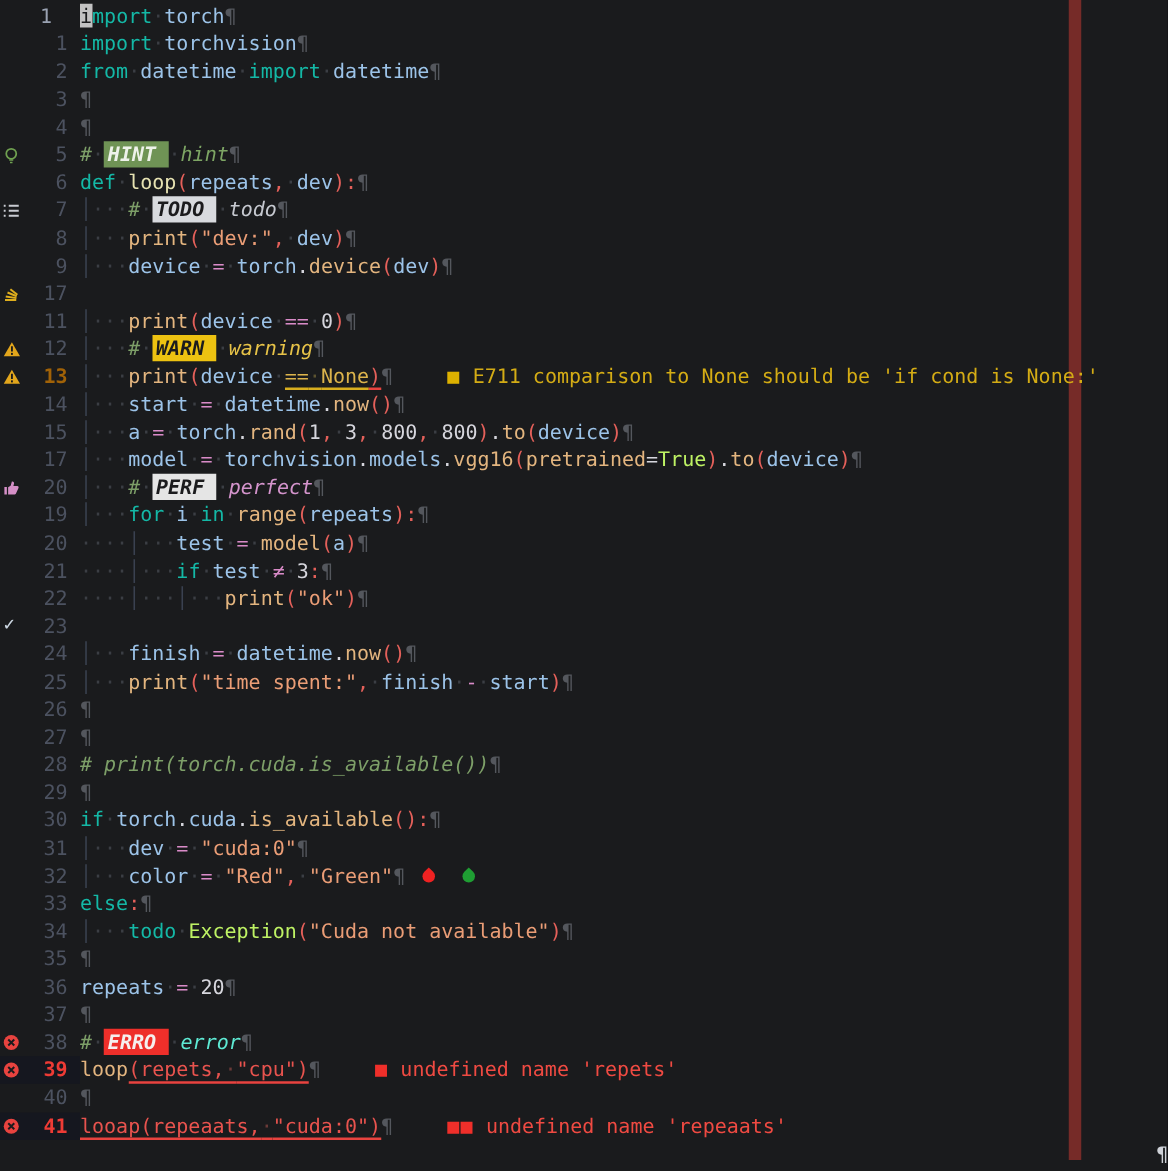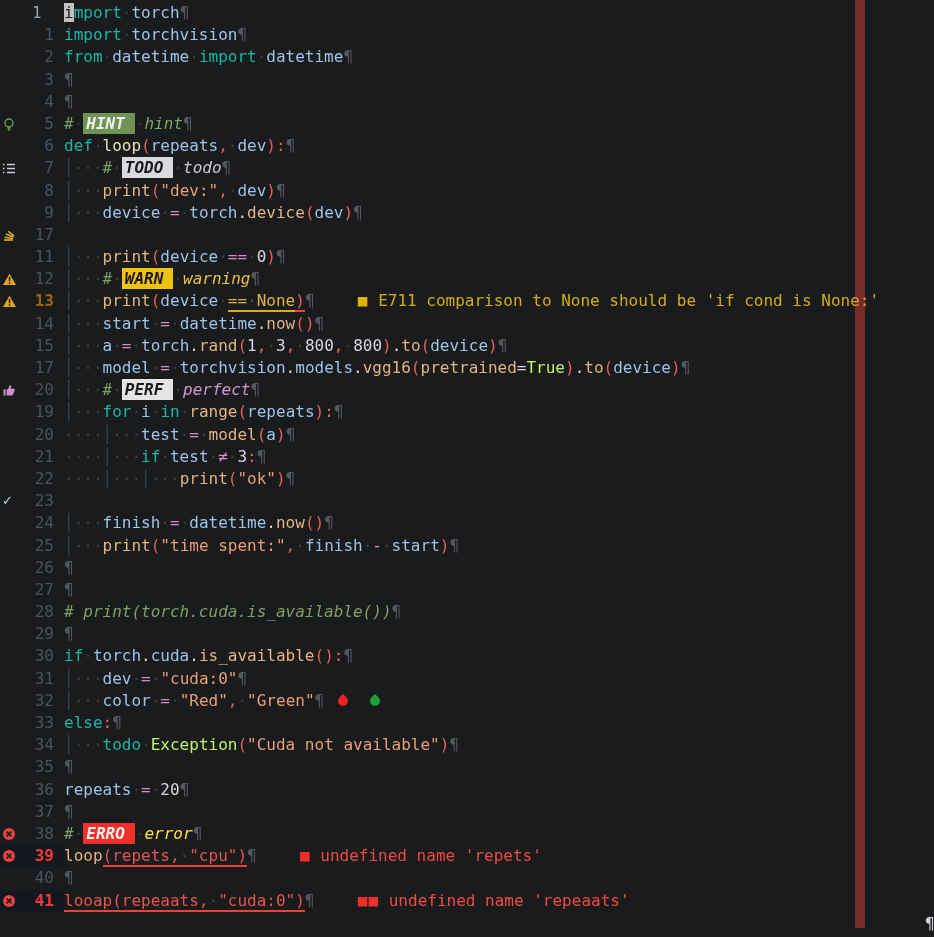--- a/index.html
+++ b/index.html
@@ -52,21 +52,21 @@
   .lb-erro{background:#ee2f2a;color:#f5efee;}
   
   .tr{font-style:italic;}
   .tr-hint{color:#7da564;}
   .tr-todo{color:#c6c9d0;}
   .tr-hack{color:#e7c348;}
   .tr-warn{color:#e7c348;}
   .tr-info{color:#7da564;}
   .tr-perf{color:#d494cc;}
   .tr-test{color:#c9d6e2;}
-  .tr-erro{color:#fde047;}
+  .tr-erro{color:#5eead4;}
   
   .diag{margin-left:4.5ch;}
   .diag .sq{letter-spacing:1px;}
   .diag.warn{color:#d4ac15;}
   .diag.warn .sq{color:#ddb100;}
   .diag.err{color:#ef4a42;}
   .diag.err .sq{color:#ef2f2a;}
   
   .drop{display:inline-block;width:10px;height:10px;border-radius:50% 0 50% 50%;transform:rotate(-45deg);margin-left:14px;vertical-align:baseline;}
   .drop.red{background:#ef2222;}

